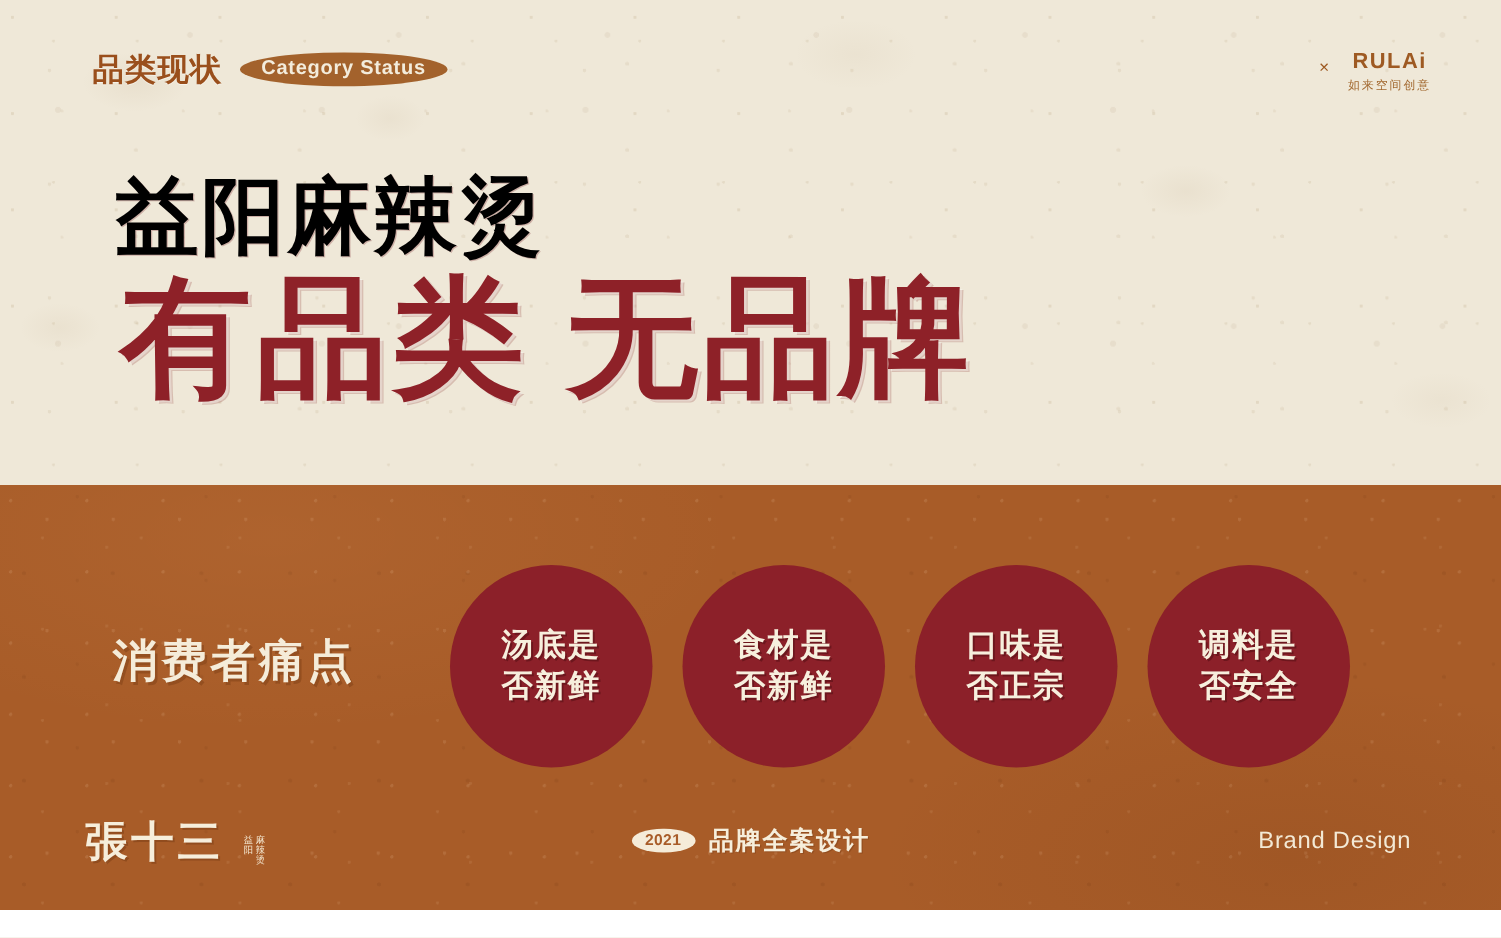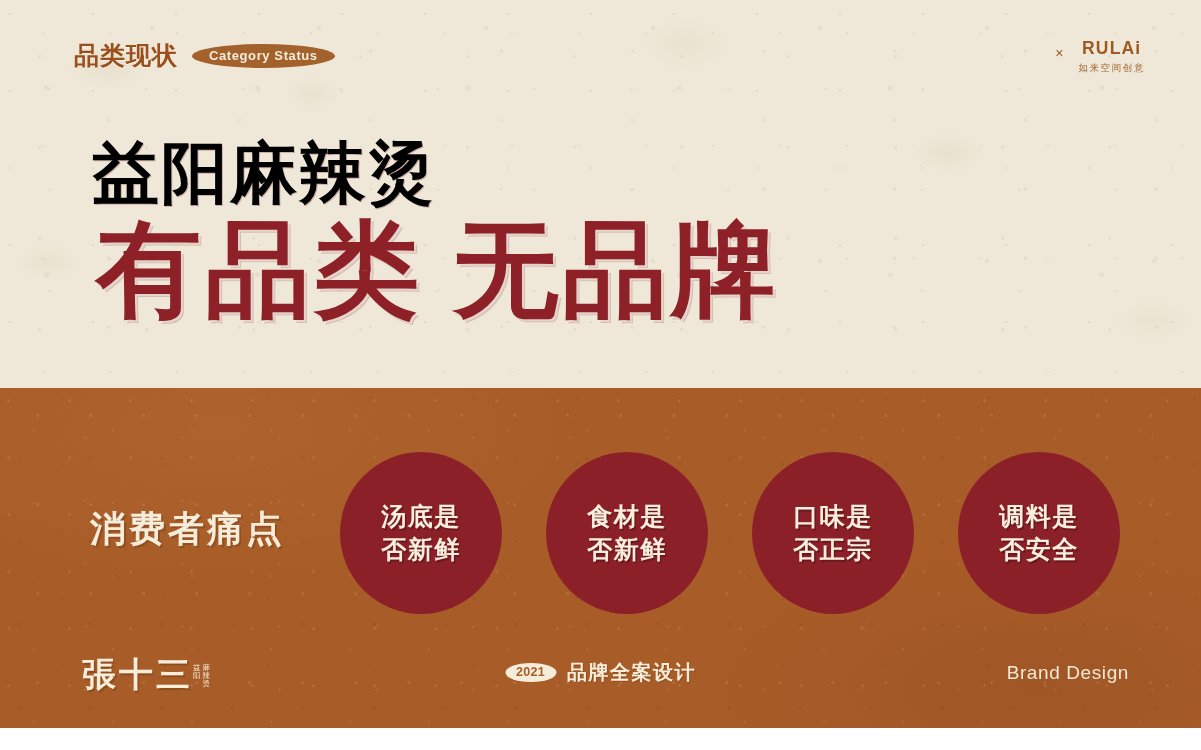--- a/index.html
+++ b/index.html
@@ -82,21 +82,21 @@
     font-size:25px; font-weight:700; letter-spacing:1px;
     color:#9a4f1c;
     text-shadow:0 1px 0 rgba(255,255,255,.5);
     white-space:nowrap;
   }
   .kicker-badge {
     background:#a3622c;
     color:#f3ecdc;
     border-radius:50%/50%;
     padding:5px 17px 6px;
-    font-size:13px; font-weight:700; letter-spacing:.6px;
+    font-size:16px; font-weight:700; letter-spacing:.6px;
     white-space:nowrap;
     line-height:1;
   }
 
   .logos {
     position:absolute; right:56px; top:40px;
     display:flex; align-items:center; gap:15px;
   }
   .logo-block { display:flex; flex-direction:column; align-items:center; }
   .logo-main {
@@ -134,42 +134,42 @@
   .painpoints-label {
     position:absolute; left:90px; top:505px;
     font-family:"Liberation Serif", serif;
     font-size:36px; font-weight:700; letter-spacing:3px;
     color:#f5ecd9;
     text-shadow:2px 2px 0 rgba(110,52,14,.35);
     white-space:nowrap;
   }
 
   .circles {
-    position:absolute; left:340px; top:452px;
-    display:flex; gap:44px;
+    position:absolute; left:360px; top:452px;
+    display:flex; gap:24px;
   }
   .pp-circle {
     width:162px; height:162px; border-radius:50%;
     background:#8c2029;
     display:flex; flex-direction:column;
     align-items:center; justify-content:center;
     color:#f7efdd;
     font-family:"Liberation Sans", sans-serif;
     font-size:25px; font-weight:700; letter-spacing:1.5px;
     line-height:1.32;
     text-shadow:1.5px 1.5px 0 rgba(70,12,16,.45);
   }
   .pp-line { white-space:nowrap; }
 
   
   .footer { position:absolute; left:0; right:0; bottom:0; height:96px; }
 
   .brand-mark {
-    position:absolute; left:82px; bottom:36px;
-    display:flex; align-items:center; gap:0;
+    position:absolute; left:68px; bottom:36px;
+    display:flex; align-items:flex-end; gap:16px;
   }
   .brand-cn {
     font-family:"Liberation Serif", serif;
     font-size:34px; font-weight:700; letter-spacing:3px;
     color:#f6eedb; line-height:1;
     text-shadow:1.5px 1.5px 0 rgba(110,52,14,.4);
     white-space:nowrap;
   }
   .brand-vert {
     display:flex; gap:2px; margin-top:2px;

